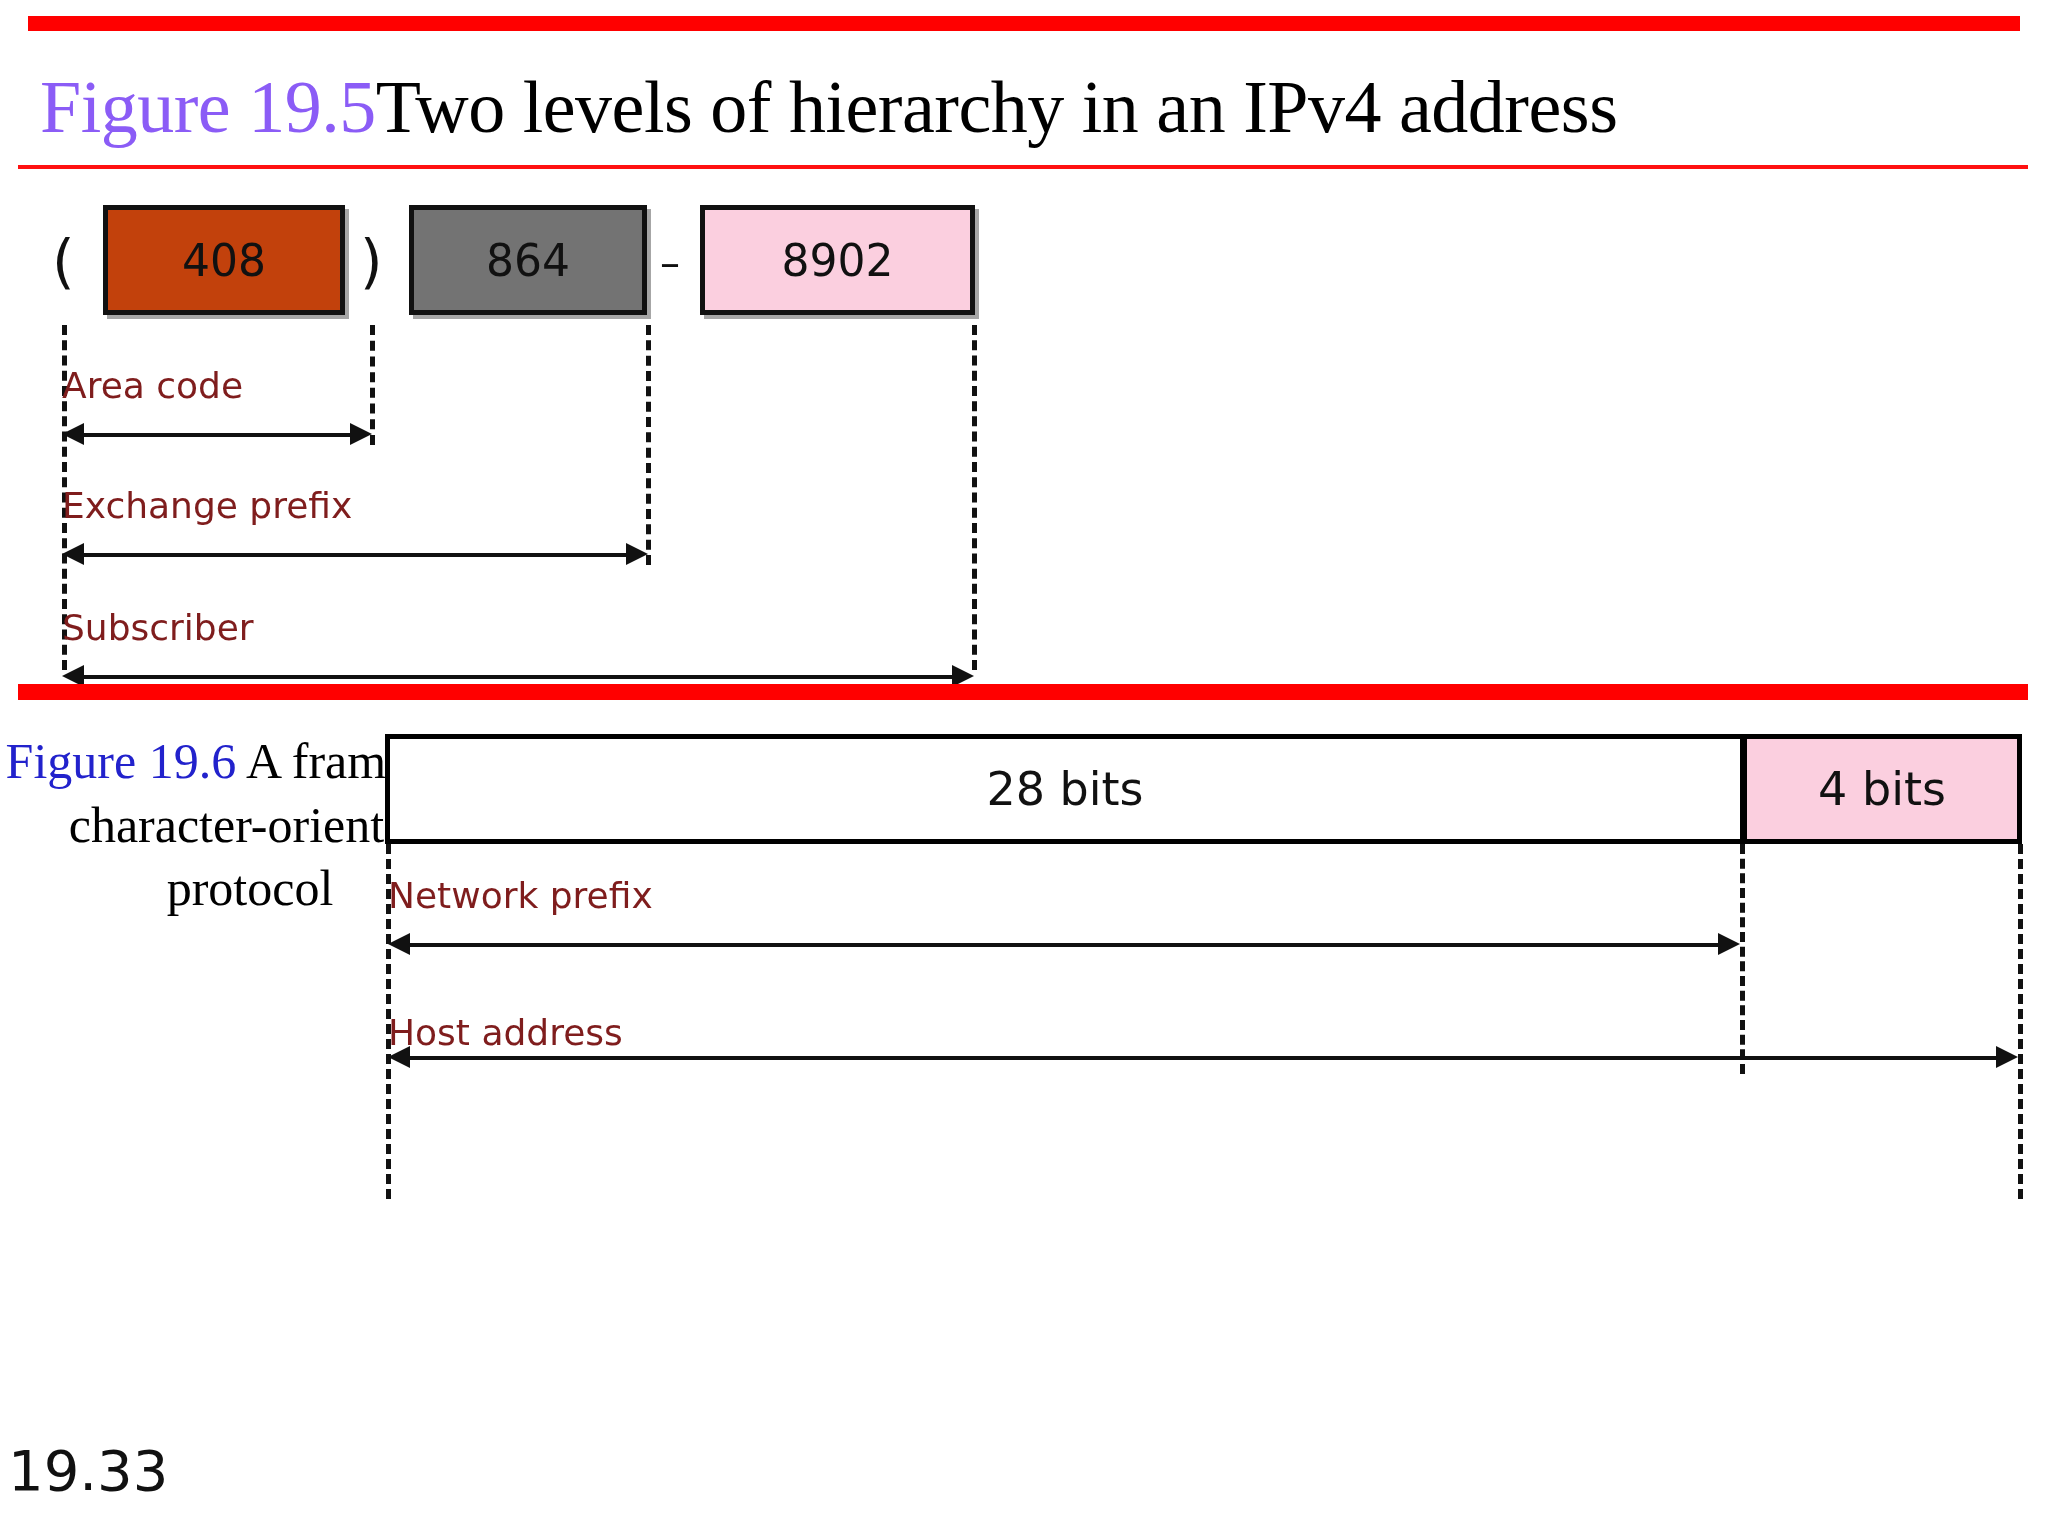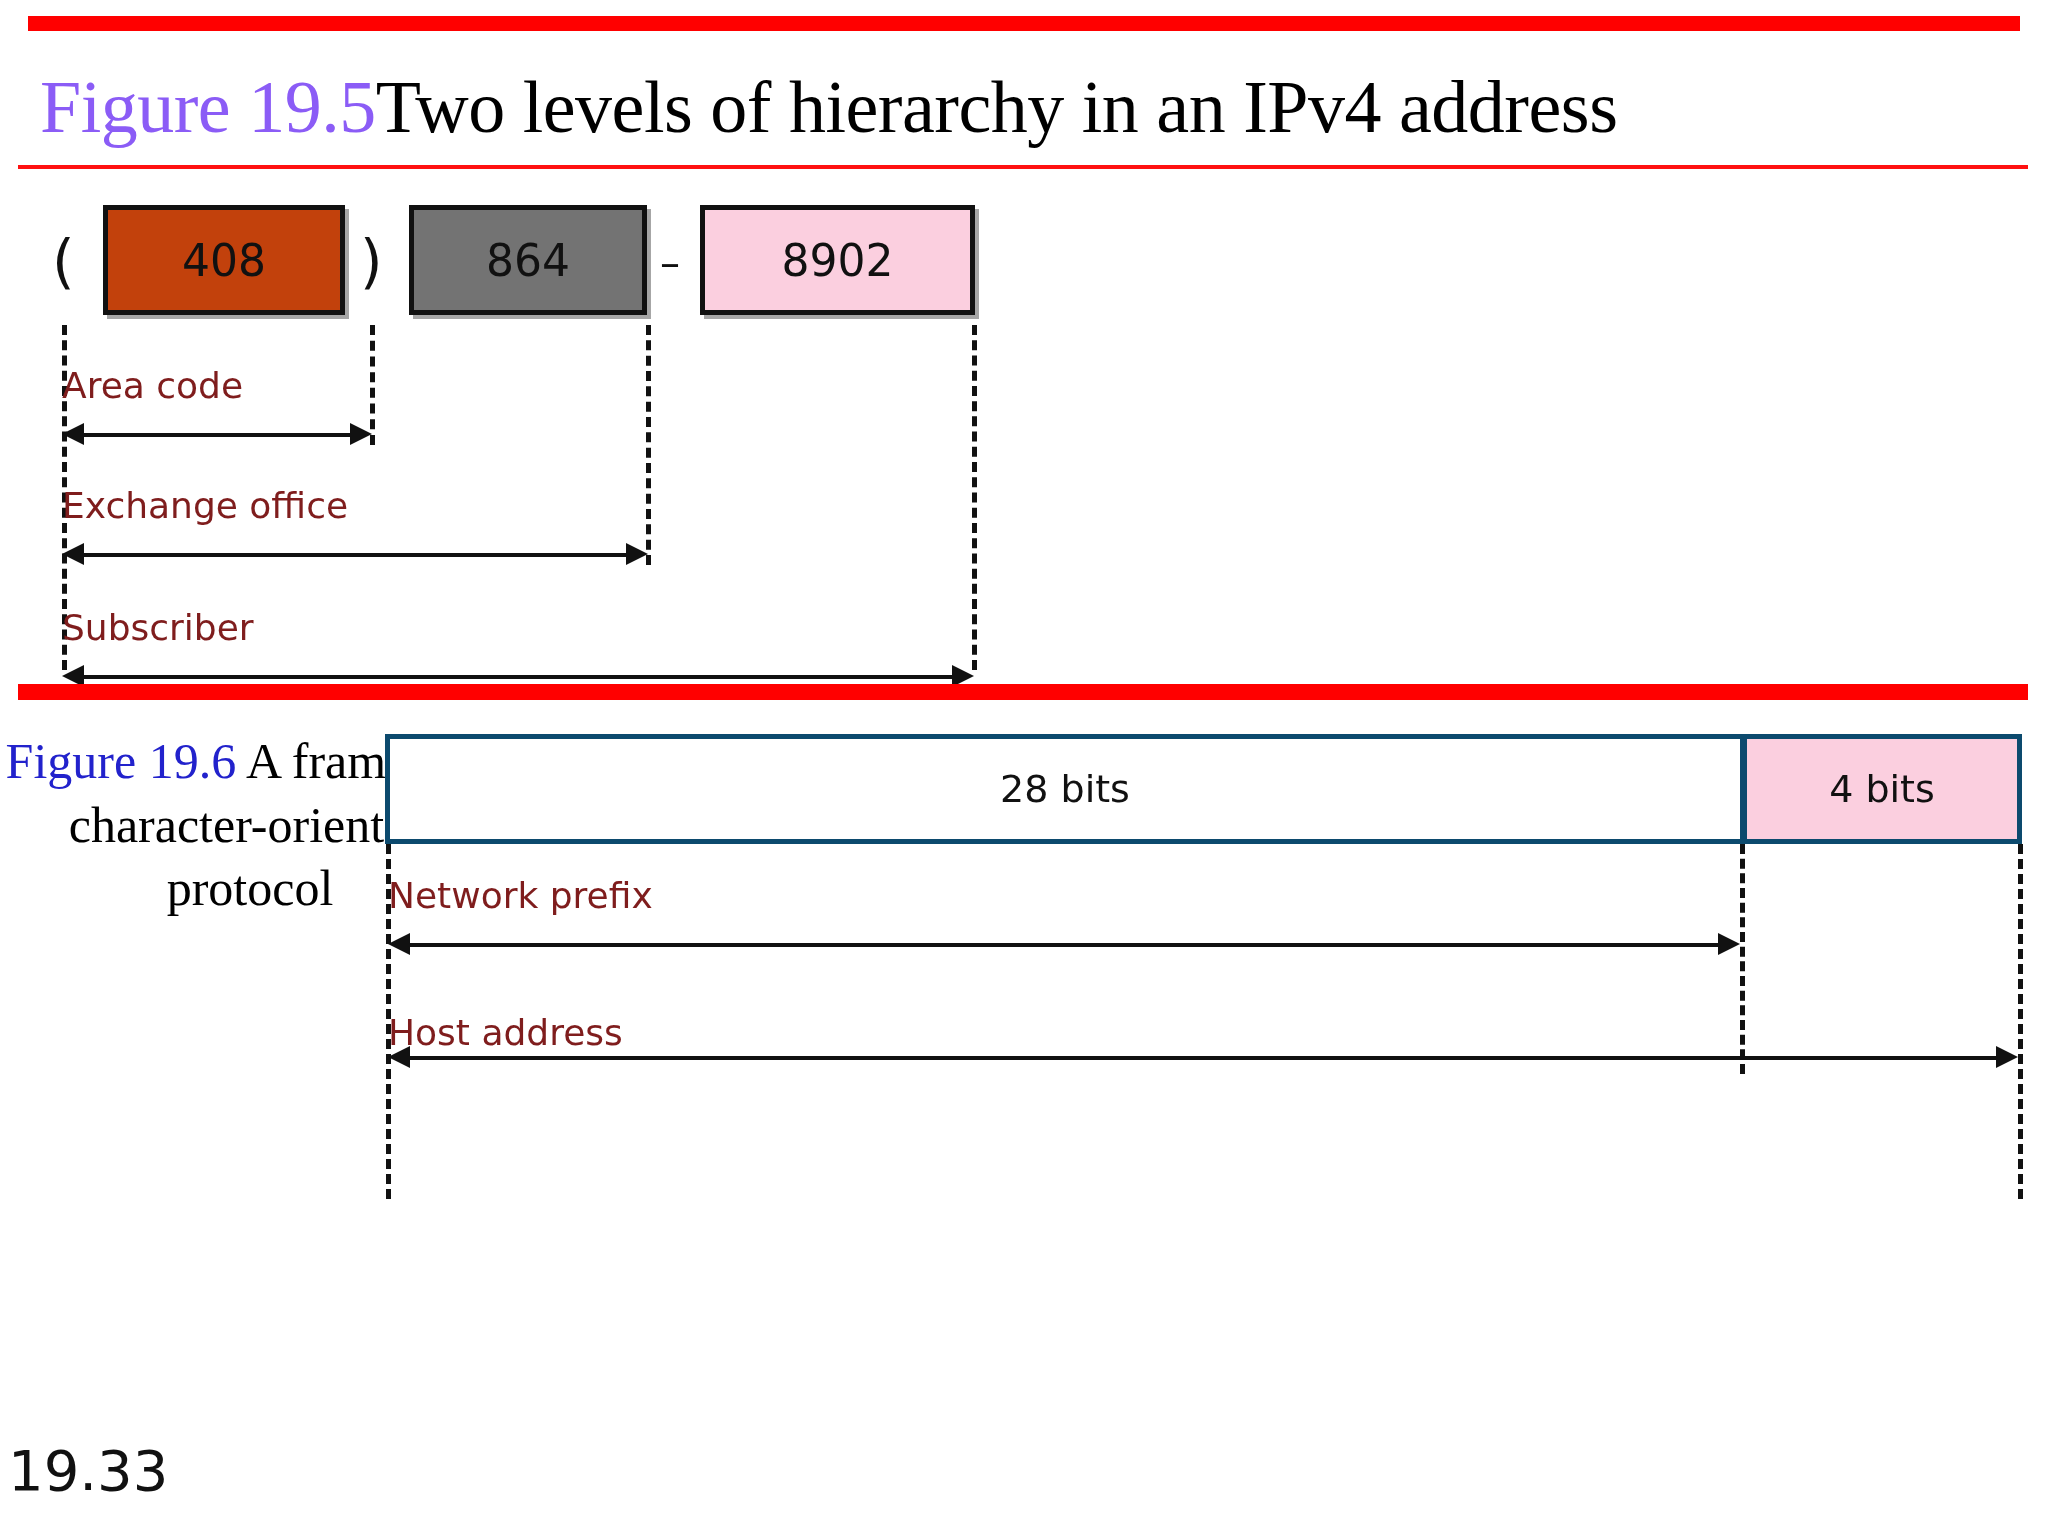--- a/index.html
+++ b/index.html
@@ -93,25 +93,25 @@
   .fig2-caption{
     position:absolute;left:0px;top:30px;width:500px;
     text-align:center;
     font-size:50px;line-height:1.27;
     color:#000;
   }
   .fig2-caption .num{color:#2222cc;}
 
   .bitbox{
     position:absolute;
-    border:5px solid #0c4a6e;
+    border:5px solid #000000;
     box-sizing:border-box;
     display:flex;align-items:center;justify-content:center;
     font-family:"DejaVu Sans", sans-serif;
-    font-size:38px;color:#111;
+    font-size:46px;color:#111;
   }
   #bits28{left:385px;top:34px;width:1360px;height:110px;background:#ffffff;}
   #bits4 {left:1742px;top:34px;width:280px;height:110px;background:#fbcfdf;}
 
   #vd5{left:386px;top:144px;height:355px;}
   #vd6{left:1740px;top:144px;height:230px;}
   #vd7{left:2018px;top:144px;height:355px;}
 
   .pagenum{
     position:absolute;left:8px;top:1438px;
@@ -154,21 +154,21 @@
     <div class="vdash" id="vd1"></div>
     <div class="vdash" id="vd2"></div>
     <div class="vdash" id="vd3"></div>
     <div class="vdash" id="vd4"></div>
 
     <div class="mlabel" style="left:62px;top:180px;width:310px;">Area code</div>
     <div class="arrow-line" style="left:72px;top:248px;width:290px;"></div>
     <div class="arrow-head ah-left" style="left:62px;top:238px;"></div>
     <div class="arrow-head ah-right" style="left:350px;top:238px;"></div>
 
-    <div class="mlabel" style="left:62px;top:300px;width:586px;">Exchange office</div>
+    <div class="mlabel" style="left:62px;top:300px;width:586px;">Exchange prefix</div>
     <div class="arrow-line" style="left:72px;top:368px;width:566px;"></div>
     <div class="arrow-head ah-left" style="left:62px;top:358px;"></div>
     <div class="arrow-head ah-right" style="left:626px;top:358px;"></div>
 
     <div class="mlabel" style="left:62px;top:422px;width:912px;">Subscriber</div>
     <div class="arrow-line" style="left:72px;top:490px;width:892px;"></div>
     <div class="arrow-head ah-left" style="left:62px;top:480px;"></div>
     <div class="arrow-head ah-right" style="left:952px;top:480px;"></div>
   </div>
 

